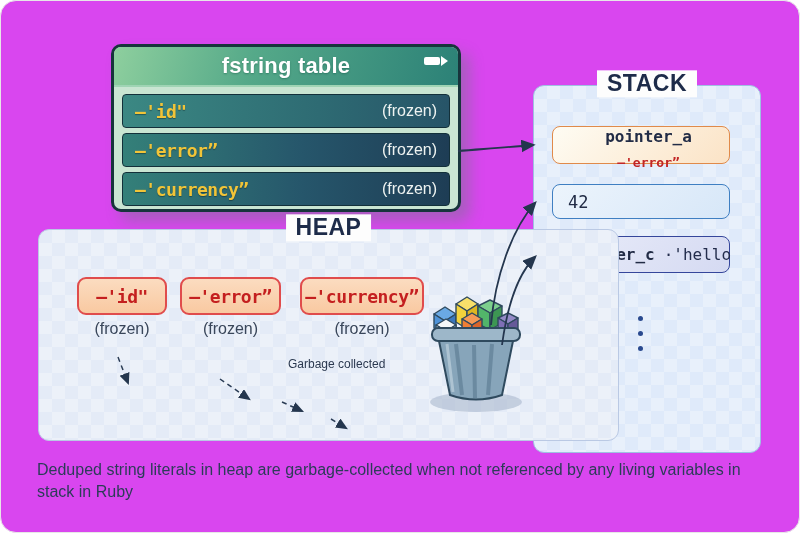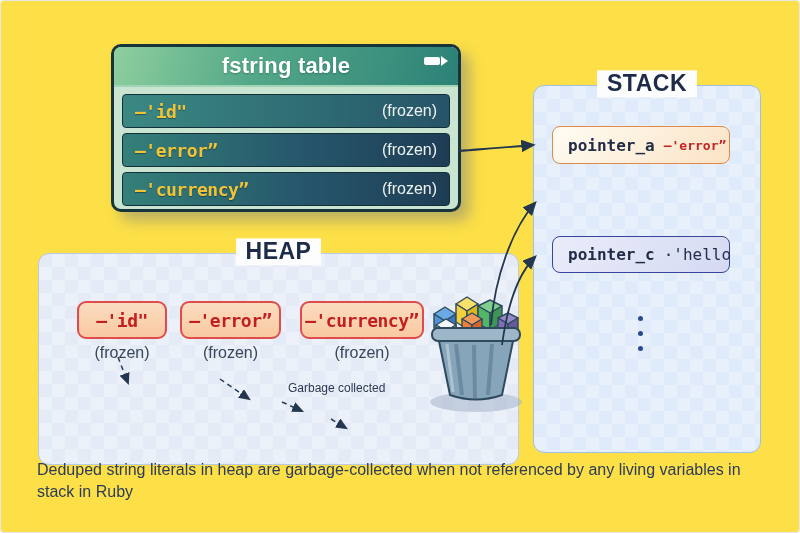--- a/index.html
+++ b/index.html
@@ -1,21 +1,21 @@
 <!DOCTYPE html>
 <html><head>
 <meta charset="utf-8">
 <style>
   * { margin: 0; padding: 0; box-sizing: border-box; }
   html,body { background:#ffffff; }
   body { font-family: "Liberation Sans", sans-serif; }
 
   .canvas {
     position: relative; width: 800px; height: 533px;
-    background: #fde047; border: 1px solid #e7e7e7; border-radius: 4px;
+    background: #d946ef; border: 1px solid #e7e7e7; border-radius: 16px;
     overflow: hidden;
   }
 
   
   .fstring-table {
     position: absolute; left: 110px; top: 43px; width: 350px; height: 168px;
     border: 3px solid #17343c; border-radius: 10px;
     background: #c9e5d2;
     box-shadow: 9px 9px 14px rgba(110,120,132,.45);
     overflow: hidden;
@@ -70,35 +70,35 @@
   }
   .slot {
     position: absolute; left: 18px; width: 178px;
     display: flex; align-items: center; gap: 9px; padding-left: 15px;
     border-radius: 8px;
   }
   .slot-label { font-family: "DejaVu Sans Mono", monospace; font-weight: bold; font-size: 16px; color: #222c46; }
   .slot-value { font-family: "DejaVu Sans Mono", monospace; font-size: 13px; font-weight: bold; }
   .slot-a { top: 40px; height: 38px;
     background: linear-gradient(135deg, #fefcf3 0%, #fbe3c6 100%);
-    border: 1.5px solid #e08a4a; }
+    border: 1.5px solid #e08a4a; flex-direction: column; }
   .slot-a .slot-value { color: #c22525; }
   .slot-b { top: 98px; height: 35px;
     background: linear-gradient(135deg, #ecf4fc 0%, #d7e7f8 100%);
     border: 1.5px solid #3f7fc2; }
   .slot-b .slot-label { font-size: 17px; font-weight: normal; }
   .slot-c { top: 150px; height: 37px;
     background: linear-gradient(135deg, #e9ecf9 0%, #d5daf2 100%);
     border: 1.5px solid #35469b; text-align: right; }
   .slot-c .slot-value { color: #232d4c; font-weight: normal; font-size: 16px; }
   .stack-dots { position: absolute; left: 104px; top: 230px; display: flex; flex-direction: column; gap: 10px; }
   .stack-dots i { width: 5px; height: 5px; border-radius: 50%; background: #2a4a8f; }
 
   .heap-panel {
-    left: 37px; top: 252px; width: 481px; height: 212px;
+    left: 37px; top: 228px; width: 581px; height: 212px;
     background-color: #e4ebf7; border: 1.5px solid #bac9e4; padding-left: 26px;
   }
   .heap-lit {
     position: absolute; top: 47px; height: 38px;
     display: flex; align-items: center; justify-content: center;
     background: linear-gradient(180deg, #fbdcc0 0%, #f9c9a1 100%);
     border: 2px solid #e04c4c; border-radius: 9px;
     font-family: "DejaVu Sans Mono", monospace; font-weight: bold;
     font-size: 18px; color: #c41f1f; letter-spacing: -0.5px;
   }
@@ -154,20 +154,23 @@
         <span class="ft-frozen">(frozen)</span>
       </div>
     </div>
   </div>
 
   <div class="panel panel-texture stack-panel">
     <span class="legend">STACK</span>
     <div class="slot slot-a">
       <span class="slot-label">pointer_a</span>
       <span class="slot-value">–'error”</span>
+    </div>
+    <div class="slot slot-b">
+      <span class="slot-label">42</span>
     </div>
     <div class="slot slot-c">
       <span class="slot-label">pointer_c</span>
       <span class="slot-value">·'hello</span>
     </div>
     <div class="stack-dots">
         <i></i>
         <i></i>
         <i></i>
       </div>

